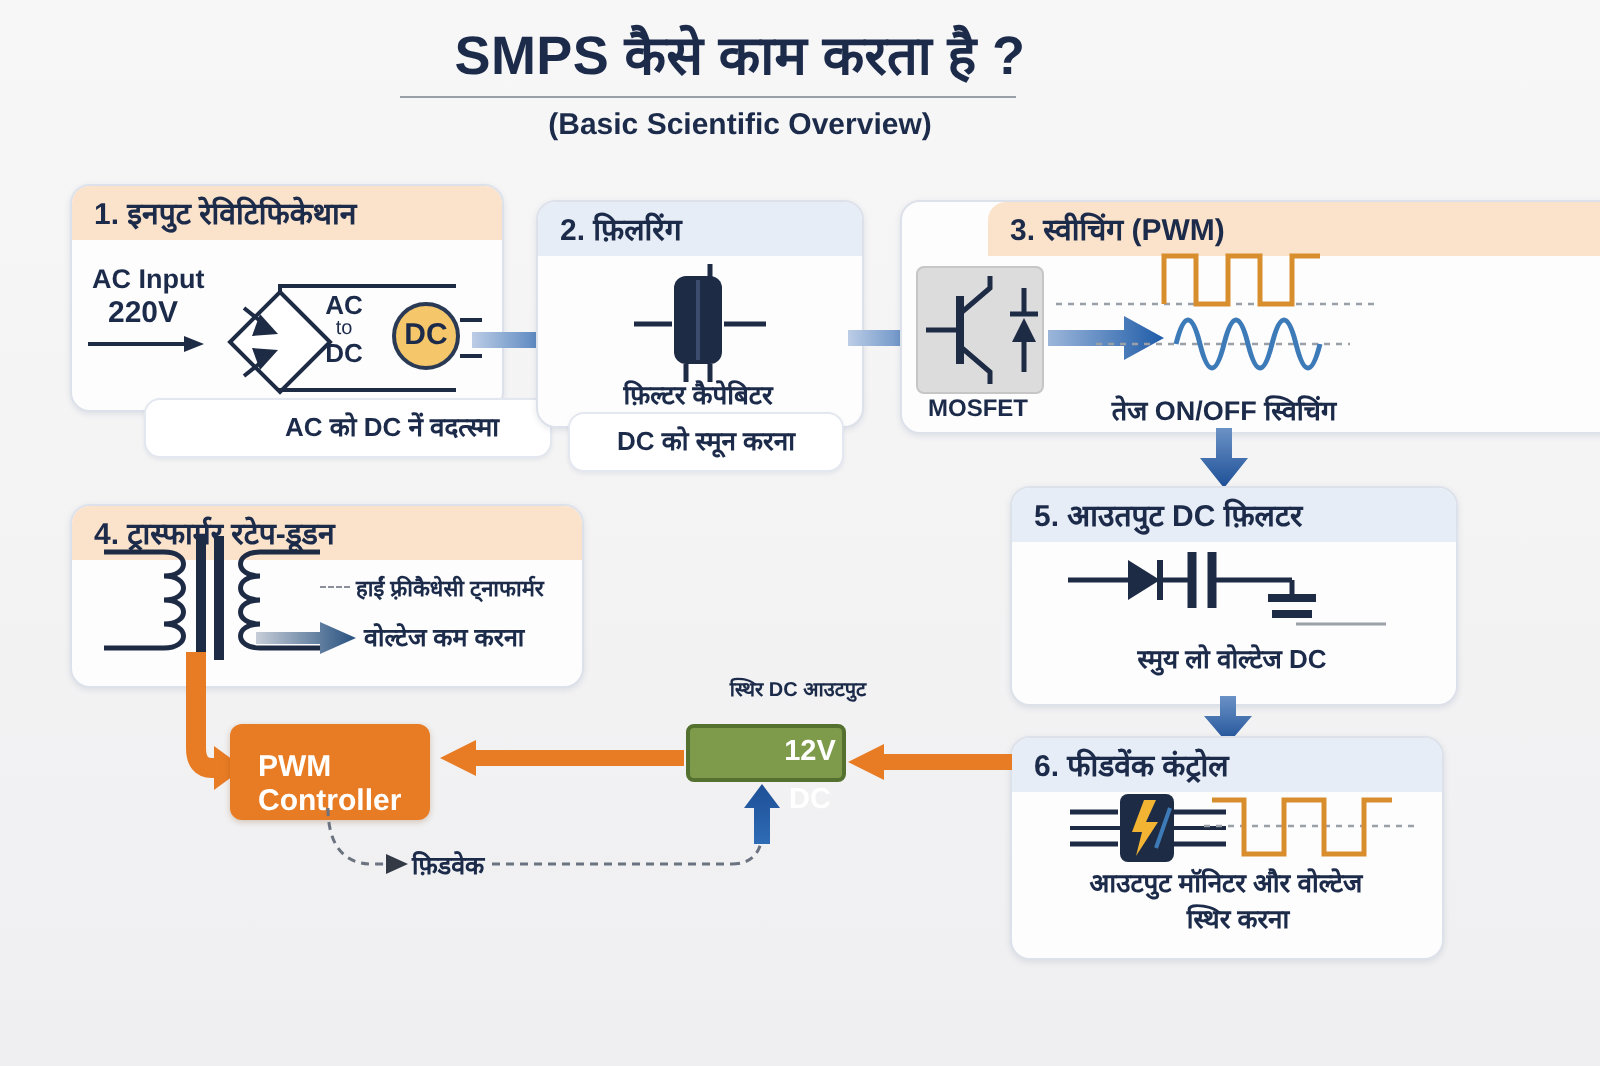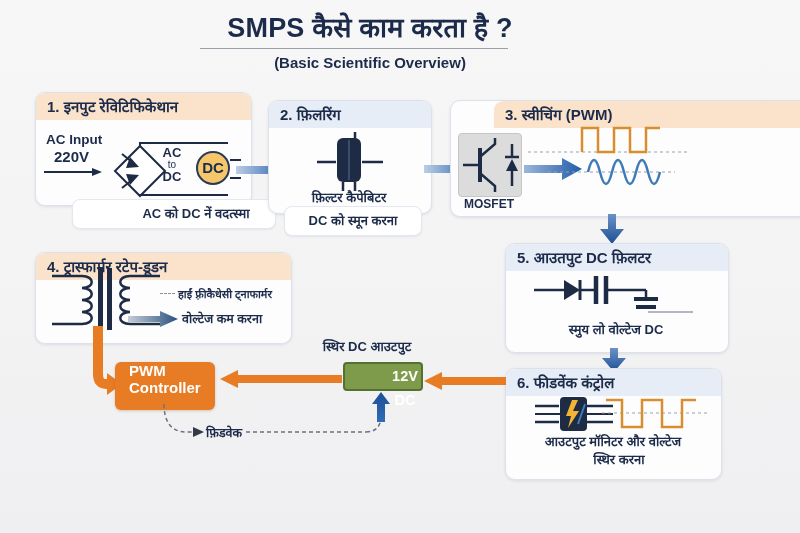--- a/index.html
+++ b/index.html
@@ -18,21 +18,21 @@
   .box-header{border-radius:9px 9px 0 0;padding:3px 11px 4px;font-weight:bold;font-size:15px;white-space:nowrap;}
   .hdr-peach{background:#fbe3cb;}
   .hdr-blue{background:#e7edf6;}
   .pill{position:absolute;background:#ffffff;border:1px solid #e3e7ef;border-radius:8px;text-align:center;
     font-size:13px;font-weight:600;box-shadow:0 1px 2px rgba(20,40,80,.07);}
   .lbl{position:absolute;text-align:center;font-weight:600;}
   .dc-badge{position:absolute;width:34px;height:34px;border-radius:50%;background:#f6c66b;border:2.5px solid #2a3a55;
     box-sizing:border-box;text-align:center;line-height:29px;font-weight:bold;font-size:15px;}
   .mos-panel{position:absolute;width:62px;height:62px;background:#dcdcdc;border:1px solid #c6c6c6;border-radius:4px;}
   .pwm-box{position:absolute;left:115px;top:362px;width:100px;height:48px;background:#e87c25;border-radius:6px;
-    color:#fff;font-weight:bold;font-size:15px;line-height:1.15;padding:0 6px 0 14px;box-sizing:border-box;
+    color:#fff;font-weight:bold;font-size:15px;line-height:1.15;padding:13px 6px 0 14px;box-sizing:border-box;
     box-shadow:0 1px 3px rgba(120,60,0,.25);}
   .dc-out{position:absolute;left:343px;top:362px;width:80px;height:29px;background:#7d9b4a;border:2px solid #55712f;
     border-radius:4px;box-sizing:border-box;color:#fff;font-weight:bold;font-size:14.5px;text-align:center;line-height:24px;padding-left:44px;}
   .dash-seg{position:absolute;border-top:1.5px dashed #8a8f99;}
 </style>
 </head>
 <body>
 
 <div class="canvas">
 
@@ -131,20 +131,21 @@
     <polygon points="0,9 38,9 38,2 58,13 38,24 38,17 0,17" fill="url(#g3)"></polygon>
   </svg>
   <svg class="abs" style="left:520px;top:118px;" width="250" height="42" viewBox="0 0 250 42">
     <line x1="8" y1="34" x2="170" y2="34" stroke="#9aa0a8" stroke-width="1.2" stroke-dasharray="3,3"></line>
     <path d="M62,34 V10 H78 V34 H94 V10 H110 V34 H126 V10 H140" fill="none" stroke="#d98e2e" stroke-width="2.5"></path>
   </svg>
   <svg class="abs" style="left:540px;top:146px;" width="235" height="52" viewBox="0 0 235 52">
     <line x1="8" y1="26" x2="135" y2="26" stroke="#9aa0a8" stroke-width="1.2" stroke-dasharray="3,3"></line>
     <path d="M48,26 Q54,2 60,26 Q66,50 72,26 Q78,2 84,26 Q90,50 96,26 Q102,2 108,26 Q114,50 120,26" fill="none" stroke="#3d7ab8" stroke-width="2.5"></path>
   </svg>
+  <div class="lbl" style="left:522px;top:196px;width:180px;font-size:13.5px;">तेज ON/OFF स्विचिंग</div>
 
   <svg class="abs" style="left:600px;top:214px;" width="24" height="30" viewBox="0 0 24 30">
     <defs>
         <linearGradient id="g4" x1="0" y1="0" x2="0" y2="1">
       <stop offset="0" stop-color="#6b92c6"></stop>
           <stop offset="1" stop-color="#1d4f96"></stop>
         </linearGradient>
       </defs>
     <polygon points="8,0 16,0 16,15 24,15 12,30 0,15 8,15" fill="url(#g4)"></polygon>
   </svg>
@@ -229,21 +230,21 @@
   </svg>
   <div class="abs" style="left:182px;top:310px;font-size:12.5px;font-weight:600;">वोल्टेज कम करना</div>
 
   <svg class="abs" style="left:88px;top:326px;" width="48" height="80" viewBox="0 0 48 80">
     <path d="M10,0 V48 Q10,58 18,58 H19" fill="none" stroke="#e87c25" stroke-width="10" stroke-linecap="butt" stroke-linejoin="round"></path>
     <polygon points="19,47 34,58 19,69" fill="#e87c25"></polygon>
   </svg>
 
   <div class="pwm-box">PWM Controller</div>
 
-  <div class="lbl" style="left:282px;top:337px;width:170px;font-size:13px;font-weight:bold;">स्थिर DC आउटपुट</div>
+  <div class="lbl" style="left:314px;top:337px;width:170px;font-size:10px;font-weight:bold;">स्थिर DC आउटपुट</div>
   <div class="dc-out">12V DC</div>
 
   <svg class="abs" style="left:220px;top:370px;" width="122" height="18" viewBox="0 0 122 18">
     <polygon points="0,9 18,0 18,5 122,5 122,13 18,13 18,18" fill="#e87c25"></polygon>
   </svg>
 
   <svg class="abs" style="left:424px;top:372px;" width="82" height="18" viewBox="0 0 82 18">
     <polygon points="0,9 18,0 18,5 82,5 82,13 18,13 18,18" fill="#e87c25"></polygon>
   </svg>
 

